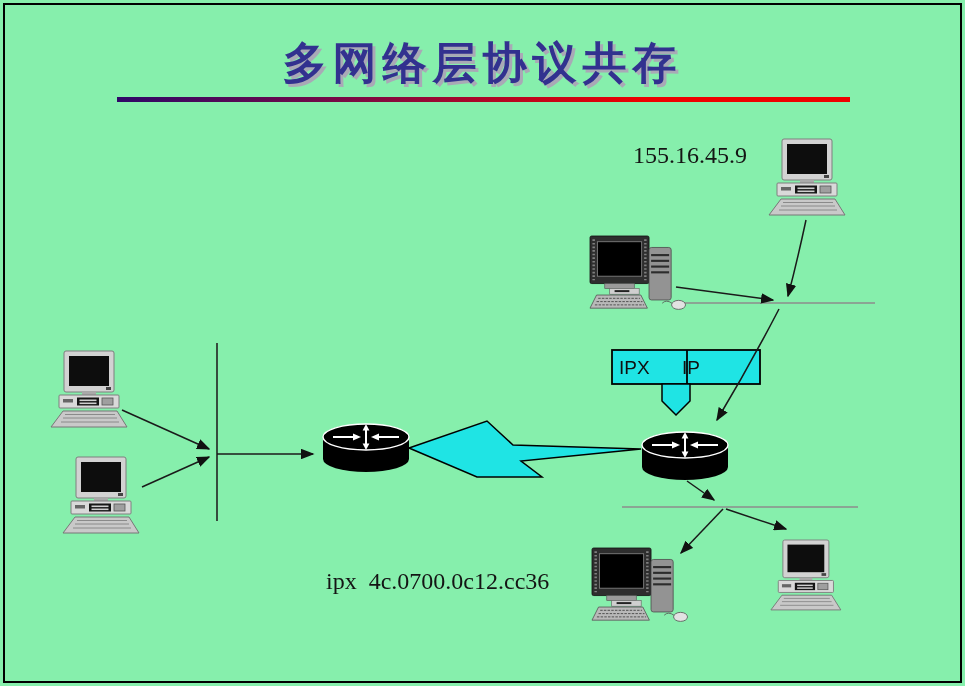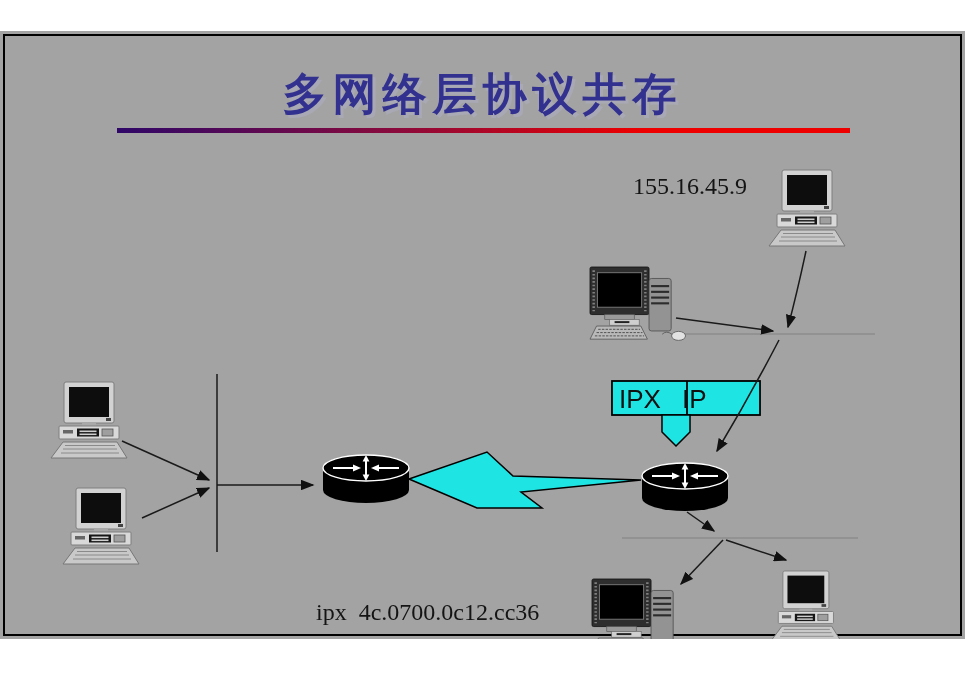--- a/index.html
+++ b/index.html
@@ -1,28 +1,28 @@
 <!DOCTYPE html>
 <html style="--title-text: #32318F; --title-shadow: #A9A9B6; --accent-cyan: #1FE4E4; --rule-left: #2F0768; --rule-right: #EE0000;"><head>
 <meta charset="utf-8">
 <style>
   html,body{margin:0;padding:0;background:#fff;}
-  .slide{position:relative;width:965px;height:608px;background:#a3a3a3;
-         font-family:"Liberation Sans",sans-serif;overflow:hidden;margin-top:31px;}
+  .slide{position:relative;width:965px;height:686px;background:#86efac;
+         font-family:"Liberation Sans",sans-serif;overflow:hidden;}
   .frame{position:absolute;inset:3px;border:2px solid #000;pointer-events:none;}
   .title{position:absolute;left:0;right:0;top:34px;margin:0;text-align:center;
          font-size:44px;font-weight:bold;letter-spacing:6px;
          color:var(--title-text,#32318F);
          text-shadow:3px 3px 0 var(--title-shadow,#A9A9B6);}
   .rule{position:absolute;left:117px;top:97px;width:733px;height:5px;
         background:linear-gradient(90deg,var(--rule-left,#2F0768) 0%,#8A0A3C 38%,
                    var(--rule-right,#EE0000) 72%,var(--rule-right,#EE0000) 100%);}
   .diagram{position:absolute;left:0;top:0;width:965px;height:686px;}
   .label{position:absolute;font-size:24px;color:#141414;white-space:pre;line-height:26px;font-family:Liberation Serif, serif;}
-  .ptag{position:absolute;font-size:26px;color:#101010;line-height:24px;}
+  .ptag{position:absolute;font-size:19px;color:#101010;line-height:24px;}
 </style>
 </head>
 <body>
 
 <div class="slide">
   <div class="frame"></div>
 
   <h1 class="title">多网络层协议共存</h1>
   <div class="rule"></div>
 
@@ -109,16 +109,16 @@
 
     <use href="#pc" transform="translate(50,351)"></use>
     <use href="#pc" transform="translate(62,457)"></use>
     <use href="#pc" transform="translate(768,139)"></use>
     <use href="#pc" transform="translate(770,540) scale(0.92)"></use>
     <use href="#ws" transform="translate(590,236) scale(0.82)"></use>
     <use href="#ws" transform="translate(592,548) scale(0.82)"></use>
   </svg>
 
   <div class="label" style="left:633px;top:142px">155.16.45.9</div>
-  <div class="label" style="left:316px;top:568px">ipx  4c.0700.0c12.cc36</div>
+  <div class="label" style="left:326px;top:568px">ipx  4c.0700.0c12.cc36</div>
   <div class="ptag" style="left:619px;top:356px">IPX</div>
   <div class="ptag" style="left:682px;top:356px">IP</div>
 </div>
 
 </body></html>

